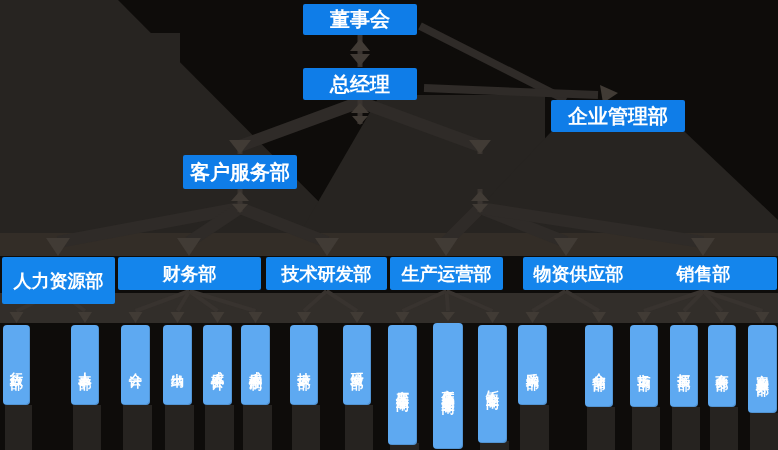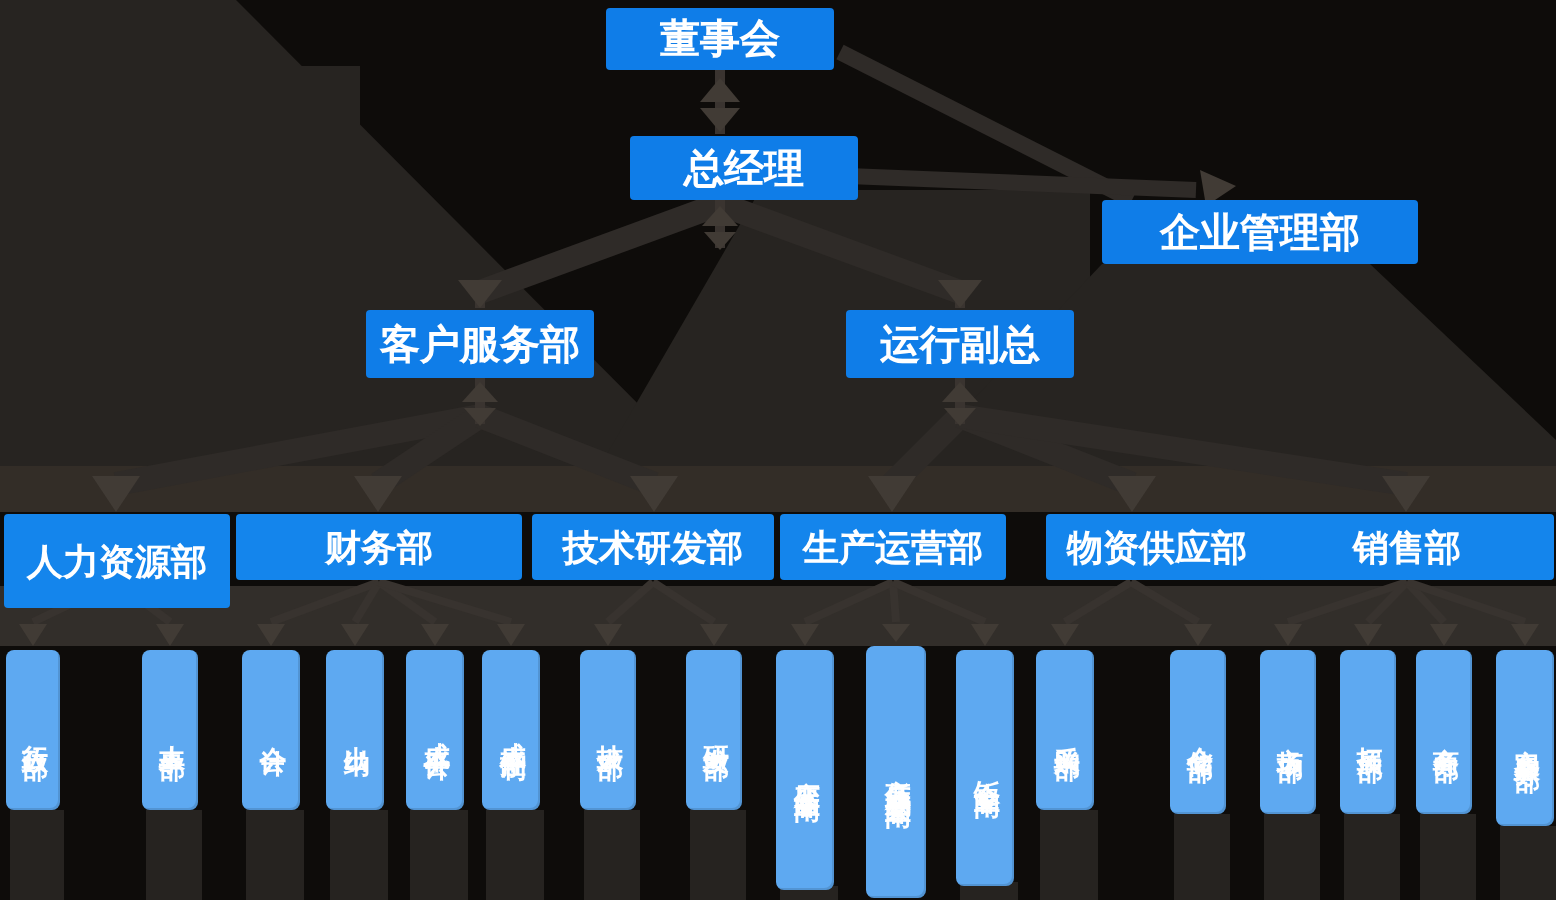--- a/index.html
+++ b/index.html
@@ -135,26 +135,25 @@
       <polygon points="592,312 606,312 599,323"></polygon>
         <polygon points="637,312 651,312 644,323"></polygon>
       <polygon points="677,312 691,312 684,323"></polygon>
         <polygon points="715,312 729,312 722,323"></polygon>
       <polygon points="755.5,312 769.5,312 762.5,323"></polygon>
     </g>
   </svg>
 
   <div class="node lvl" style="left:303px;top:4px;width:114px;height:31px">董事会</div>
 
-  <div class="node lvl" style="left:315px;top:68px;width:114px;height:32px">总经理</div>
+  <div class="node lvl" style="left:303px;top:68px;width:114px;height:32px">总经理</div>
 
-  <div class="node lvl" style="left:551px;top:100px;width:158px;height:32px">企业管理部</div>
+  <div class="node lvl" style="left:551px;top:100px;width:134px;height:32px">企业管理部</div>
 
   <div class="node lvl" style="left:183px;top:155px;width:114px;height:34px">客户服务部</div>
-  <div class="node lvl" style="left:423px;top:155px;width:114px;height:34px">运行副总</div>
 
   <div class="node dept" style="left:2px;top:257px;width:113px;height:47px">人力资源部</div>
   <div class="node dept" style="left:266px;top:257px;width:121px;height:33px">技术研发部</div>
   <div class="node dept" style="left:118px;top:257px;width:143px;height:33px">财务部</div>
   <div class="node dept" style="left:390px;top:257px;width:113px;height:33px">生产运营部</div>
   <div class="node dept" style="left:523px;top:257px;width:111px;height:33px">物资供应部</div>
   <div class="node dept" style="left:630px;top:257px;width:147px;height:33px">销售部</div>
 
   <div class="node unit" style="left:3px;top:325px;width:27px;height:80px">行政部</div>
   <div class="node unit" style="left:71px;top:325px;width:28px;height:80px">人事部</div>

